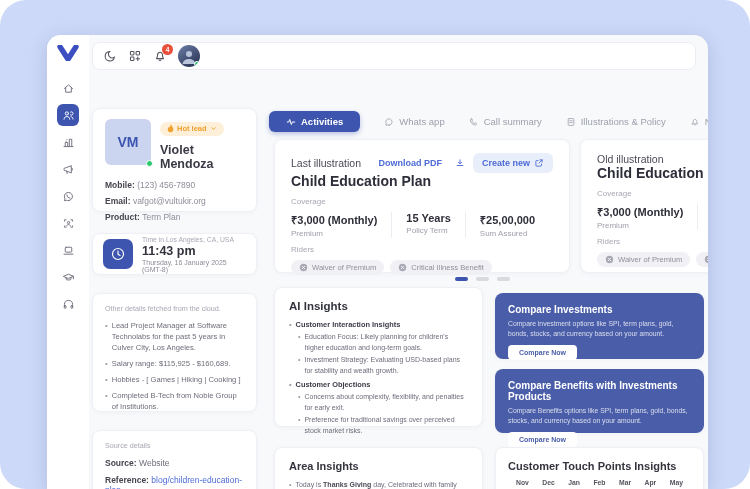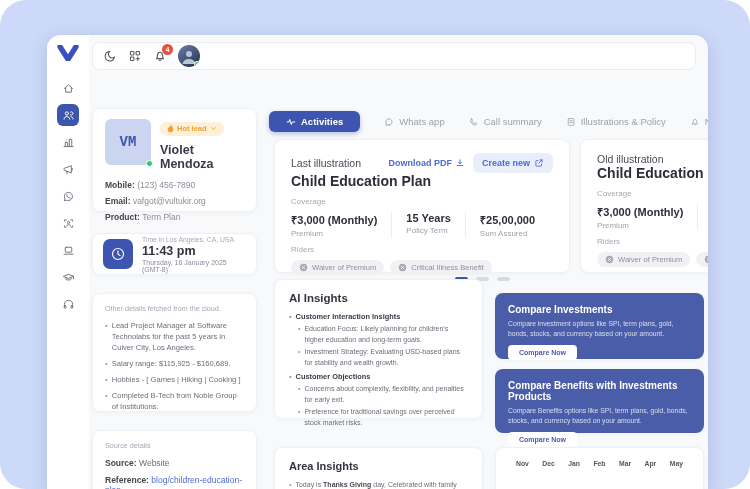--- a/index.html
+++ b/index.html
@@ -30,21 +30,21 @@
   
   .crumb { position:absolute; left:46px; top:48px; font-size:12px; color:#a2a2af; }
   .crumb b { color:#3a3a46; font-weight:bold; font-size:12px; }
 
   
   .card { position:absolute; background:#ffffff; border:1px solid #eef0f5; border-radius:8px; box-shadow:0 1px 4px rgba(45,45,80,.04); }
 
   
   .lead-card { left:45px; top:73px; width:165px; height:104px; padding:10px 12px; }
   .lead-top { display:flex; gap:9px; }
-  .vm-avatar { position:relative; width:46px; height:46px; border-radius:6px; background:#ccd5f0; color:#3c55b0; font-weight:bold; font-size:14px; display:flex; align-items:center; justify-content:center; flex:none;font-family:Liberation Mono, monospace; }
+  .vm-avatar { position:relative; width:46px; height:46px; border-radius:6px; background:#ccd5f0; color:#3c55b0; font-weight:bold; font-size:14px; display:flex; align-items:center; justify-content:center; flex:none; }
   .vm-avatar .online { position:absolute; right:-2px; bottom:-2px; width:7px; height:7px; border-radius:50%; background:#2dc96f; border:1.5px solid #fff; }
   .hot-badge { display:inline-flex; align-items:center; gap:3px; background:#fdefd8; color:#f0a12f; font-size:7.5px; font-weight:bold; border-radius:9px; padding:2.5px 7px; cursor:pointer; }
   .lead-name { font-size:12.5px; font-weight:bold; color:#3a3a46; margin-top:6px; }
   .lead-rows { margin-top:9px; display:flex; flex-direction:column; gap:6px; }
   .lead-row { font-size:8.5px; color:#8d8d9a; }
   .lead-row b { color:#45454f; font-weight:bold; }
 
   
   .time-card { left:45px; top:198px; width:165px; height:42px; padding:7px 10px; display:flex; gap:9px; align-items:center; }
   .clock-sq { width:30px; height:30px; border-radius:7px; background:#3d55ae; display:flex; align-items:center; justify-content:center; flex:none; }
@@ -69,39 +69,39 @@
   
   .tabs { position:absolute; left:222px; top:76px; display:flex; align-items:center; gap:24px; }
   .tab { display:flex; align-items:center; gap:5px; font-size:9.5px; color:#9ea0ad; cursor:pointer; white-space:nowrap; }
   .tab.active { background:#3d55ae; color:#ffffff; border-radius:6px; padding:5px 17px; font-weight:bold; box-shadow:0 2px 5px rgba(61,85,174,.35); }
 
   
   .ill-card { top:104px; width:296px; height:134px; padding:13px 16px; }
   .ill-head { display:flex; align-items:center; }
   .ill-title { font-size:10.5px; color:#4a4a56; }
   .ill-actions { margin-left:auto; display:flex; align-items:center; gap:8px; }
-  .dl-link { display:flex; align-items:center; gap:3px; font-size:9px; font-weight:bold; color:#4d6bd6; cursor:pointer; }
+  .dl-link { display:flex; align-items:center; gap:13px; font-size:9px; font-weight:bold; color:#4d6bd6; cursor:pointer; }
   .create-btn { display:flex; align-items:center; gap:4px; font-size:9px; font-weight:bold; color:#4d6bd6; background:#e9eefb; border:none; border-radius:6px; padding:5px 9px; cursor:pointer; font-family:"Liberation Sans",sans-serif; }
   .plan-title { font-size:14px; font-weight:bold; color:#2e2e3a; margin-top:0; }
   .mini-label { font-size:8px; color:#a7a7b4; margin-top:8px; }
   .stats { display:flex; margin-top:6px; }
   .stat { padding-right:14px; }
   .stat + .stat { border-left:1px solid #ececf2; padding-left:14px; }
   .stat-value { font-size:11px; font-weight:bold; color:#2e2e3a; }
   .stat-label { font-size:8px; color:#a0a0ae; margin-top:2px; }
   .riders { display:flex; gap:6px; margin-top:6px; }
   .rider-pill { display:flex; align-items:center; gap:4px; background:#f1f1f5; border-radius:10px; padding:3px 8px; font-size:7.6px; color:#8f8f9c; white-space:nowrap; }
 
   
   .carousel-dots { position:absolute; left:408px; top:242px; display:flex; gap:8px; }
   .cdot { width:13px; height:4px; border-radius:2px; background:#d9d9e0; cursor:pointer; }
   .cdot.active { background:#3d55ae; }
 
   
-  .ai-card { left:227px; top:244px; width:209px; height:140px; padding:12px 14px; }
+  .ai-card { left:227px; top:252px; width:209px; height:140px; padding:12px 14px; }
   .ai-title { font-size:11.5px; font-weight:bold; color:#34343f; margin-bottom:8px; }
   .ai-group-title { display:flex; gap:4px; font-size:7.4px; font-weight:bold; color:#3c3c49; margin-bottom:3px; }
   .ai-item { display:flex; gap:4px; font-size:7px; color:#6c6c7a; line-height:1.5; margin-left:9px; margin-bottom:2px; }
 
   
   .cmp-card { left:448px; width:209px; background:#4a5da9; border:none; border-radius:8px; padding:11px 13px; color:#ffffff; }
   .cmp-a { top:258px; height:66px; }
   .cmp-b { top:334px; height:64px; }
   .cmp-title { font-size:10px; font-weight:bold; }
   .cmp-desc { font-size:6.8px; color:rgba(255,255,255,.78); line-height:1.5; margin-top:4px; }
@@ -461,20 +461,21 @@
 
     <section class="card area-card">
       <div class="area-title">Area Insights</div>
       <div class="area-item">
         <span class="bullet">•</span>
         <span><span>Today is </span><b>Thanks Giving</b><span> day, Celebrated with family feasts, giving</span></span>
       </div>
     </section>
 
     <section class="card tp-card">
+      <div class="tp-title">Customer Touch Points Insights</div>
       <div class="tp-months">
         <span>Nov</span>
         <span>Dec</span>
         <span>Jan</span>
         <span>Feb</span>
         <span>Mar</span>
         <span>Apr</span>
         <span>May</span>
       </div>
 

